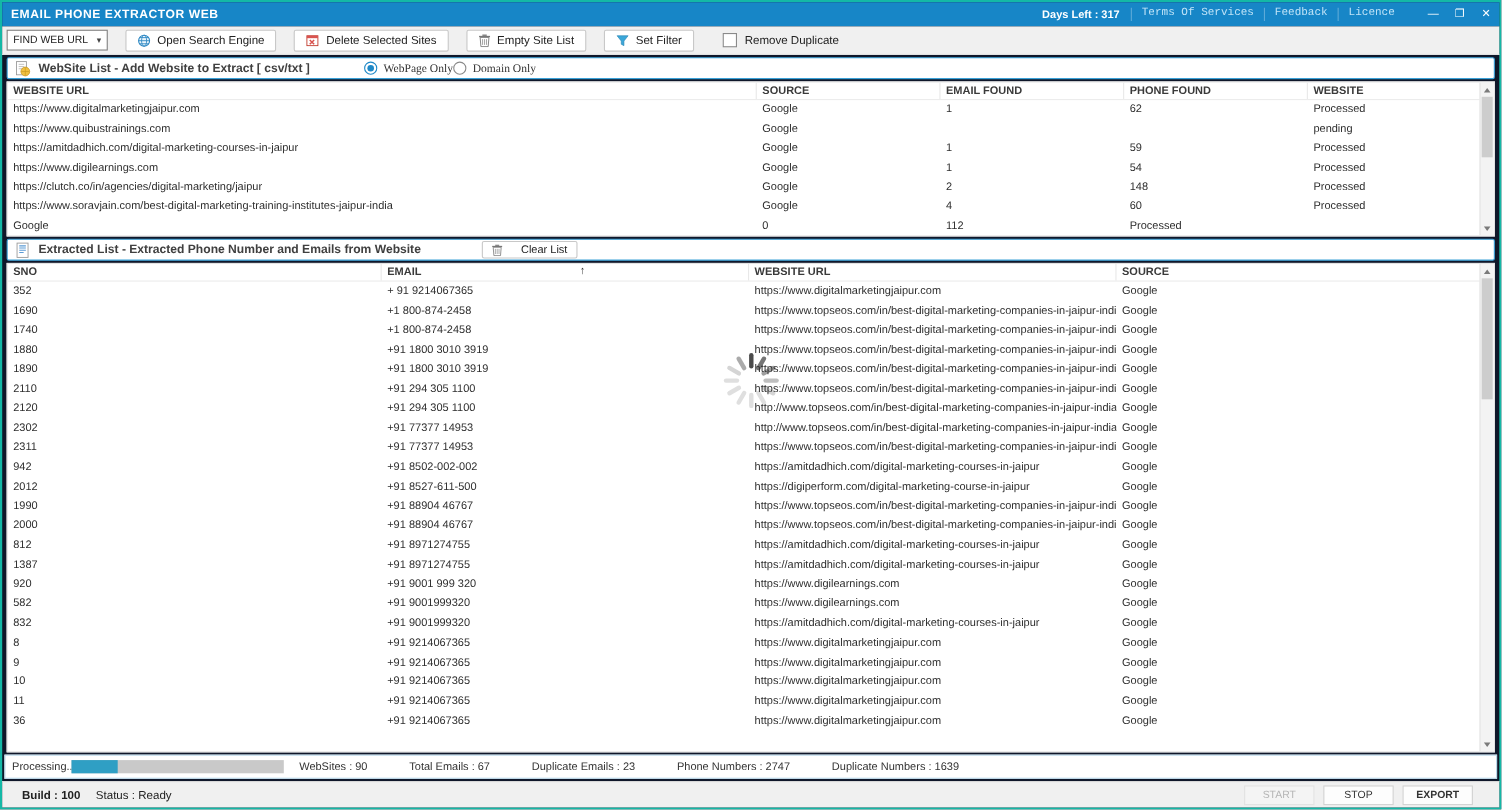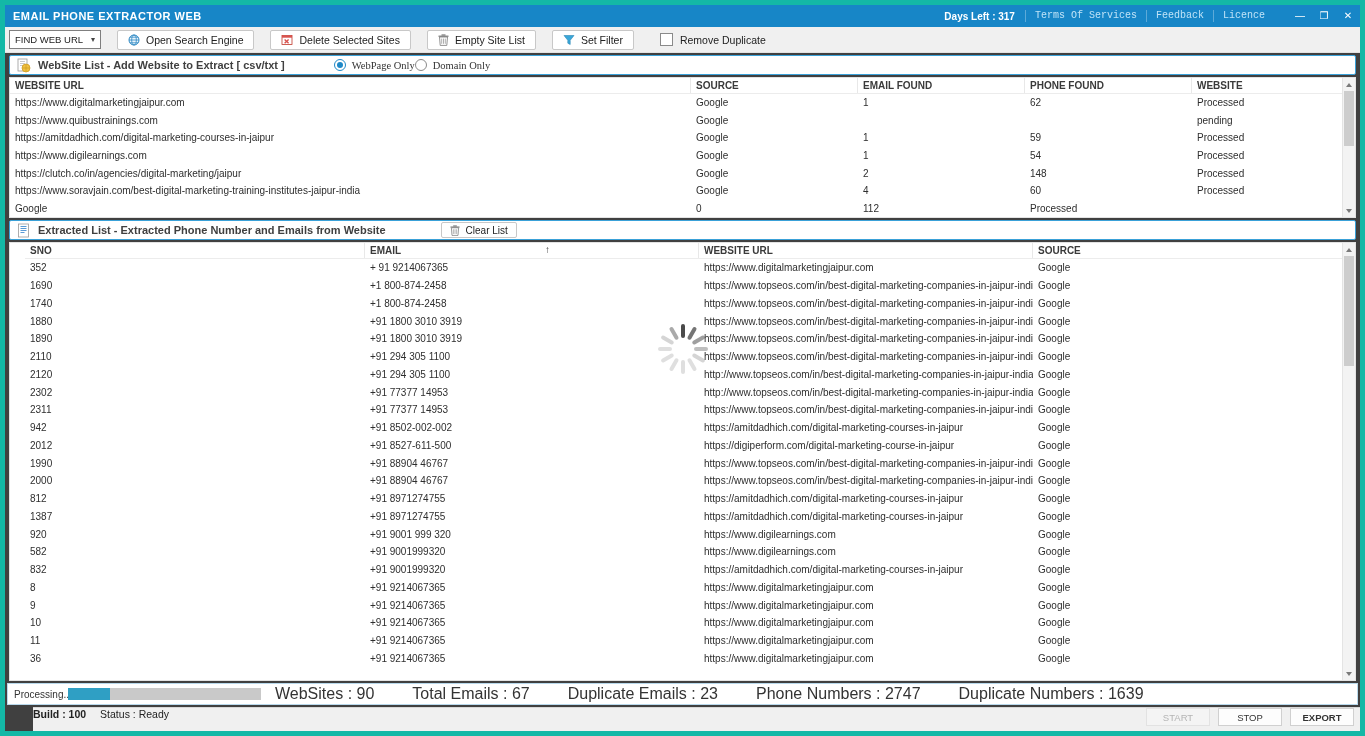--- a/index.html
+++ b/index.html
@@ -1,19 +1,19 @@
 <!DOCTYPE html>
 <html><head>
 <meta charset="utf-8">
 <style>
   * { margin:0; padding:0; box-sizing:border-box; }
   html,body { width:1365px; height:736px; overflow:hidden; background:#fff;
               font-family:"Liberation Sans", sans-serif; }
   .app { width:1365px; height:736px; display:flex; flex-direction:column;
-         border:5px solid #14b8a6; background:#404040; }
+         border:2px solid #14b8a6; background:#0f172a; }
 
   
   .titlebar { flex:0 0 22px; background:#1786c7; color:#fff; display:flex;
               align-items:center; padding-left:8px; }
   .titlebar-title { font-size:11px; font-weight:bold; letter-spacing:.5px; }
   .titlebar-right { margin-left:auto; display:flex; align-items:center; height:100%; }
   .days-left { font-size:10px; font-weight:bold; margin-right:10px; }
   .tb-link { font-size:10px; color:#bfe3f7; padding:0 9px; cursor:pointer;
              border-left:1px solid rgba(255,255,255,.3); line-height:12px;font-family:Liberation Mono, monospace; }
   .win-controls { display:flex; margin-left:14px; }
@@ -41,28 +41,28 @@
   .section-title { font-size:11px; font-weight:bold; color:#404040; white-space:nowrap; }
   .radio-group { display:flex; align-items:center; margin-left:42px;font-family:Liberation Serif, serif; }
   .radio-wrap { display:flex; align-items:center; gap:6px; cursor:pointer; }
   .radio { width:12px; height:12px; border-radius:50%; border:1px solid #8a8a8a;
            background:#fff; position:relative; }
   .radio.checked { border-color:#1e88c7; }
   .radio.checked::after { content:""; position:absolute; inset:2px; border-radius:50%;
                           background:#1e88c7; }
   .radio-label { font-size:10.5px; color:#333; }
   .clear-btn { height:16px; margin-left:48px; background:#fff; border:1px solid #c8c8c8;
-               border-radius:2px; display:flex; align-items:center; gap:6px;
+               border-radius:2px; display:flex; align-items:center; gap:17px;
                padding:0 8px; font-size:10px; color:#222; cursor:pointer; }
 
   
   .table-wrap { position:relative; margin:0 4px; background:#fff;
                 border:1px solid #e3e3e3; overflow:hidden; }
   .website-table-wrap { flex:0 0 141px; }
-  .email-table-wrap { flex:1 1 auto;padding-left:15px; }
+  .email-table-wrap { flex:1 1 auto; }
   .thead { display:grid; height:16px; align-items:stretch; padding-right:13px;
            border-bottom:1px solid #ececec; }
   .grid-top { grid-template-columns:681px 167px 167px 167px 1fr; }
   .grid-bottom { grid-template-columns:340px 334px 334px 1fr; }
   .th { font-size:10px; font-weight:bold; color:#3a3a3a; padding:0 5px;
         border-right:1px solid #e8e8e8; display:flex; align-items:center;
         position:relative; cursor:pointer; white-space:nowrap; }
   .th:last-child { border-right:none; }
   .sort-arrow { position:absolute; left:180px; top:1px; font-size:10px; color:#333; }
   .tbody { padding-right:13px; }
@@ -95,25 +95,25 @@
   .spinner { position:absolute; left:50%; top:78px; transform:translateX(-50%); }
 
   
   .progress-row { flex:0 0 22px; margin:2px; border:1px solid #b9d9ec; display:flex;
                   align-items:center; padding:0 6px; background:#fff; }
   .progress-label { font-size:10px; color:#333; width:54px; }
   .progress-track { width:193px; height:12px; background:#c9c9c9; position:relative;
                     margin-right:14px; }
   .progress-fill { position:absolute; left:0; top:0; bottom:0; width:22%;
                    background:#2f9fc4; }
-  .stat { font-size:16px; color:#333; margin-right:38px; white-space:nowrap; }
+  .stat { font-size:10px; color:#333; margin-right:38px; white-space:nowrap; }
 
   
   .statusbar { flex:0 0 24px; background:#f0f0f0; border-top:1px solid #d8d8d8;
-               display:flex; padding:0 0; gap:14px;margin-left:28px; }
+               display:flex; align-items:center; padding:0 18px; gap:14px; }
   .sb-text { font-size:10.5px; color:#222; white-space:nowrap; }
   .sb-build { font-weight:bold; }
   .sb-buttons { margin-left:auto; display:flex; gap:8px; padding-right:6px; }
   .sb-btn { min-width:64px; height:18px; display:flex; align-items:center;
             justify-content:center; font-size:9.5px; border:1px solid #d0d0d0;
             background:#fdfdfd; color:#333; cursor:pointer; padding:0 8px; }
   .sb-btn.disabled { color:#b5b5b5; background:#f4f4f4; border-color:#e2e2e2; }
   .sb-btn.export { font-weight:bold; }
 
   .icon { display:inline-flex; align-items:center; }

